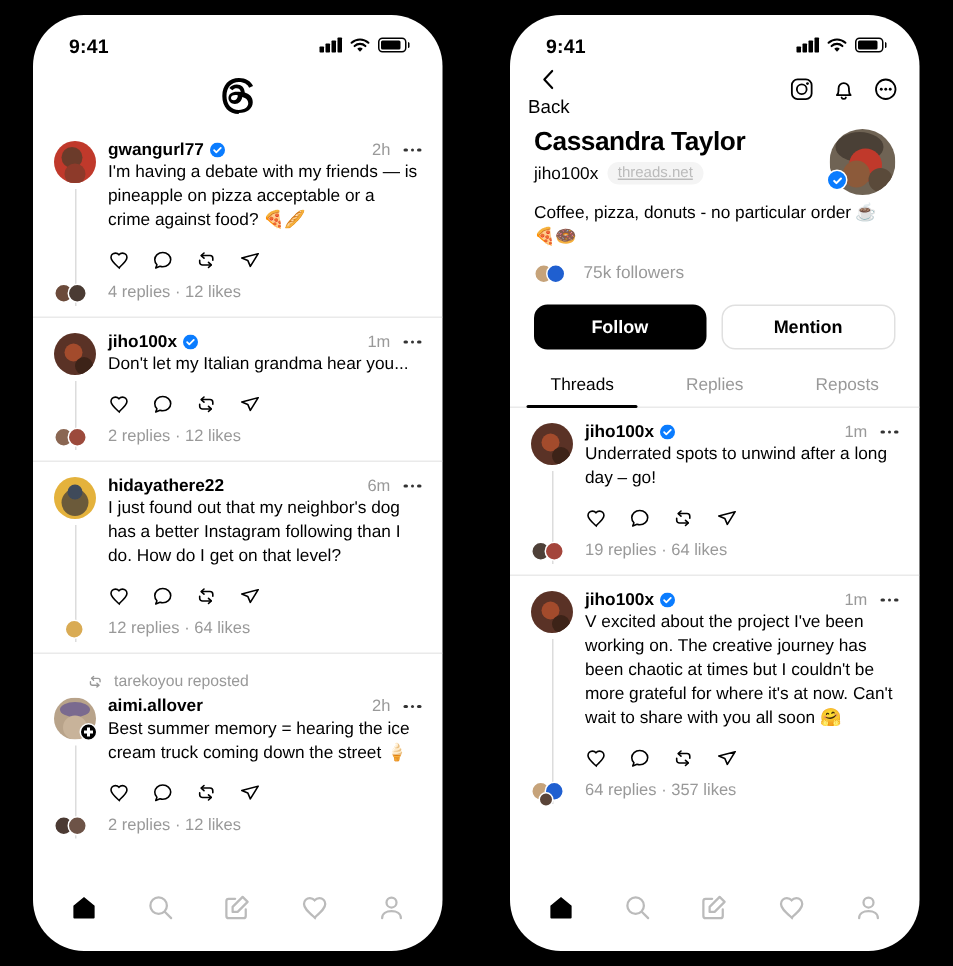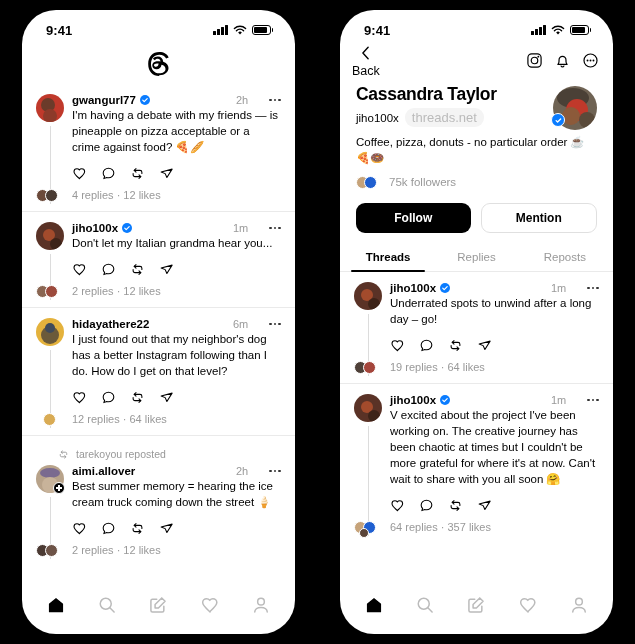--- a/index.html
+++ b/index.html
@@ -57,21 +57,21 @@
     border-radius:50%; background:#000; border:1.6px solid #fff;
     display:flex; align-items:center; justify-content:center;
   }
   .plus-badge:before { content:""; position:absolute; width:6px; height:1.3px; background:#fff; }
   .plus-badge:after  { content:""; position:absolute; width:1.3px; height:6px; background:#fff; }
 
   .pbody { flex: 1 1 auto; min-width: 0; }
   .phead { display:flex; align-items:center; }
   .uname { font-size: 11.5px; font-weight: bold; color:#000; }
   .verified { width: 10px; height: 10px; margin-left: 4px; flex:0 0 10px; }
-  .phead-right { margin-left:auto; display:flex; align-items:center; gap:21px; }
+  .phead-right { margin-left:auto; display:flex; align-items:center; gap:9px; }
   .ptime { font-size: 11px; color:#999; }
   .dots { display:flex; gap:2px; align-items:center; }
   .dots i { width:2.6px;height:2.6px;border-radius:50%;background:#333;display:block; }
 
   .ptext { font-size: 11.5px; line-height: 16px; color:#000; margin-top: 1px; word-wrap:break-word; }
 
   .actions { display:flex; gap: 5px; margin-top: 7px; margin-left:-5px; }
   .actions .act { width: 24px; height: 22px; display:flex; align-items:center; justify-content:center; }
 
   .meta { display:flex; align-items:flex-start; gap: 8px; margin-top: 5px; margin-left: -36px; }
@@ -89,36 +89,36 @@
   
   .top-nav { display:flex; align-items:center; padding: 4px 14px 2px 12px; height: 34px; flex:0 0 34px;}
   .back { display:flex; align-items:center; gap:4px; font-size:12.5px; color:#000;flex-direction:column; }
   .top-icons { margin-left:auto; display:flex; align-items:center; gap: 11px; }
 
   .profile-head { padding: 6px 16px 0 16px; display:flex; }
   .ph-left { flex:1 1 auto; min-width:0; }
   .pname { font-size: 17.5px; font-weight: bold; letter-spacing:-.3px; color:#000;}
   .handle-row { display:flex; align-items:center; gap:6px; margin-top: 3px; }
   .handle { font-size: 11.5px; color:#000; }
-  .netpill { font-size: 13px; color:#bbb; background:#f4f4f4; border-radius:9px; padding: 2px 7px; }
+  .netpill { font-size: 10px; color:#bbb; background:#f4f4f4; border-radius:9px; padding: 2px 7px; text-decoration: underline; }
   .bio { font-size: 11.5px; line-height: 16px; color:#000; margin-top: 9px; }
   .followers-row { display:flex; align-items:flex-start; gap:7px; margin-top: 10px; }
   .followers-txt { font-size: 11.5px; color:#999; }
   .ph-avatar { width: 44px; height:44px; border-radius:50%; position:relative; overflow:visible; flex:0 0 44px; margin-top:2px;}
   .ph-avatar .img { width:44px;height:44px;border-radius:50%;overflow:hidden; }
   .ph-verified { position:absolute; left:-2px; bottom:3px; width:14px;height:14px; border-radius:50%; border:1.8px solid #fff; background:#0a7cff; display:flex;align-items:center;justify-content:center;}
 
   .cta-row { display:flex; gap:10px; padding: 12px 16px 0 16px; }
   .cta { flex:1 1 0; height: 30px; border-radius: 9px; font-size: 12px; display:flex; align-items:center; justify-content:center; }
   .cta.primary { background:#000; color:#fff; font-weight:600; }
   .cta.secondary { background:#fff; color:#000; border:1px solid #e0e0e0; font-weight:600;}
 
   .tabs { display:flex; margin-top: 12px; border-bottom: 1px solid #eaeaea; padding: 0 4px;}
   .tab { flex:1 1 0; text-align:center; font-size: 11.5px; padding: 6px 0 8px 0; color:#999; position:relative;}
-  .tab.active { color:#000; font-weight:bold; }
+  .tab.active { color:#000; font-weight:normal; }
   .tab.active:after { content:""; position:absolute; left:8%; right:8%; bottom:-1px; height:1.6px; background:#000; border-radius:2px;}
 
   .ico { display:block; }
 </style>
 </head>
 <body>
 
 <div class="stage">
 
   <div class="phone" id="phone-left">

